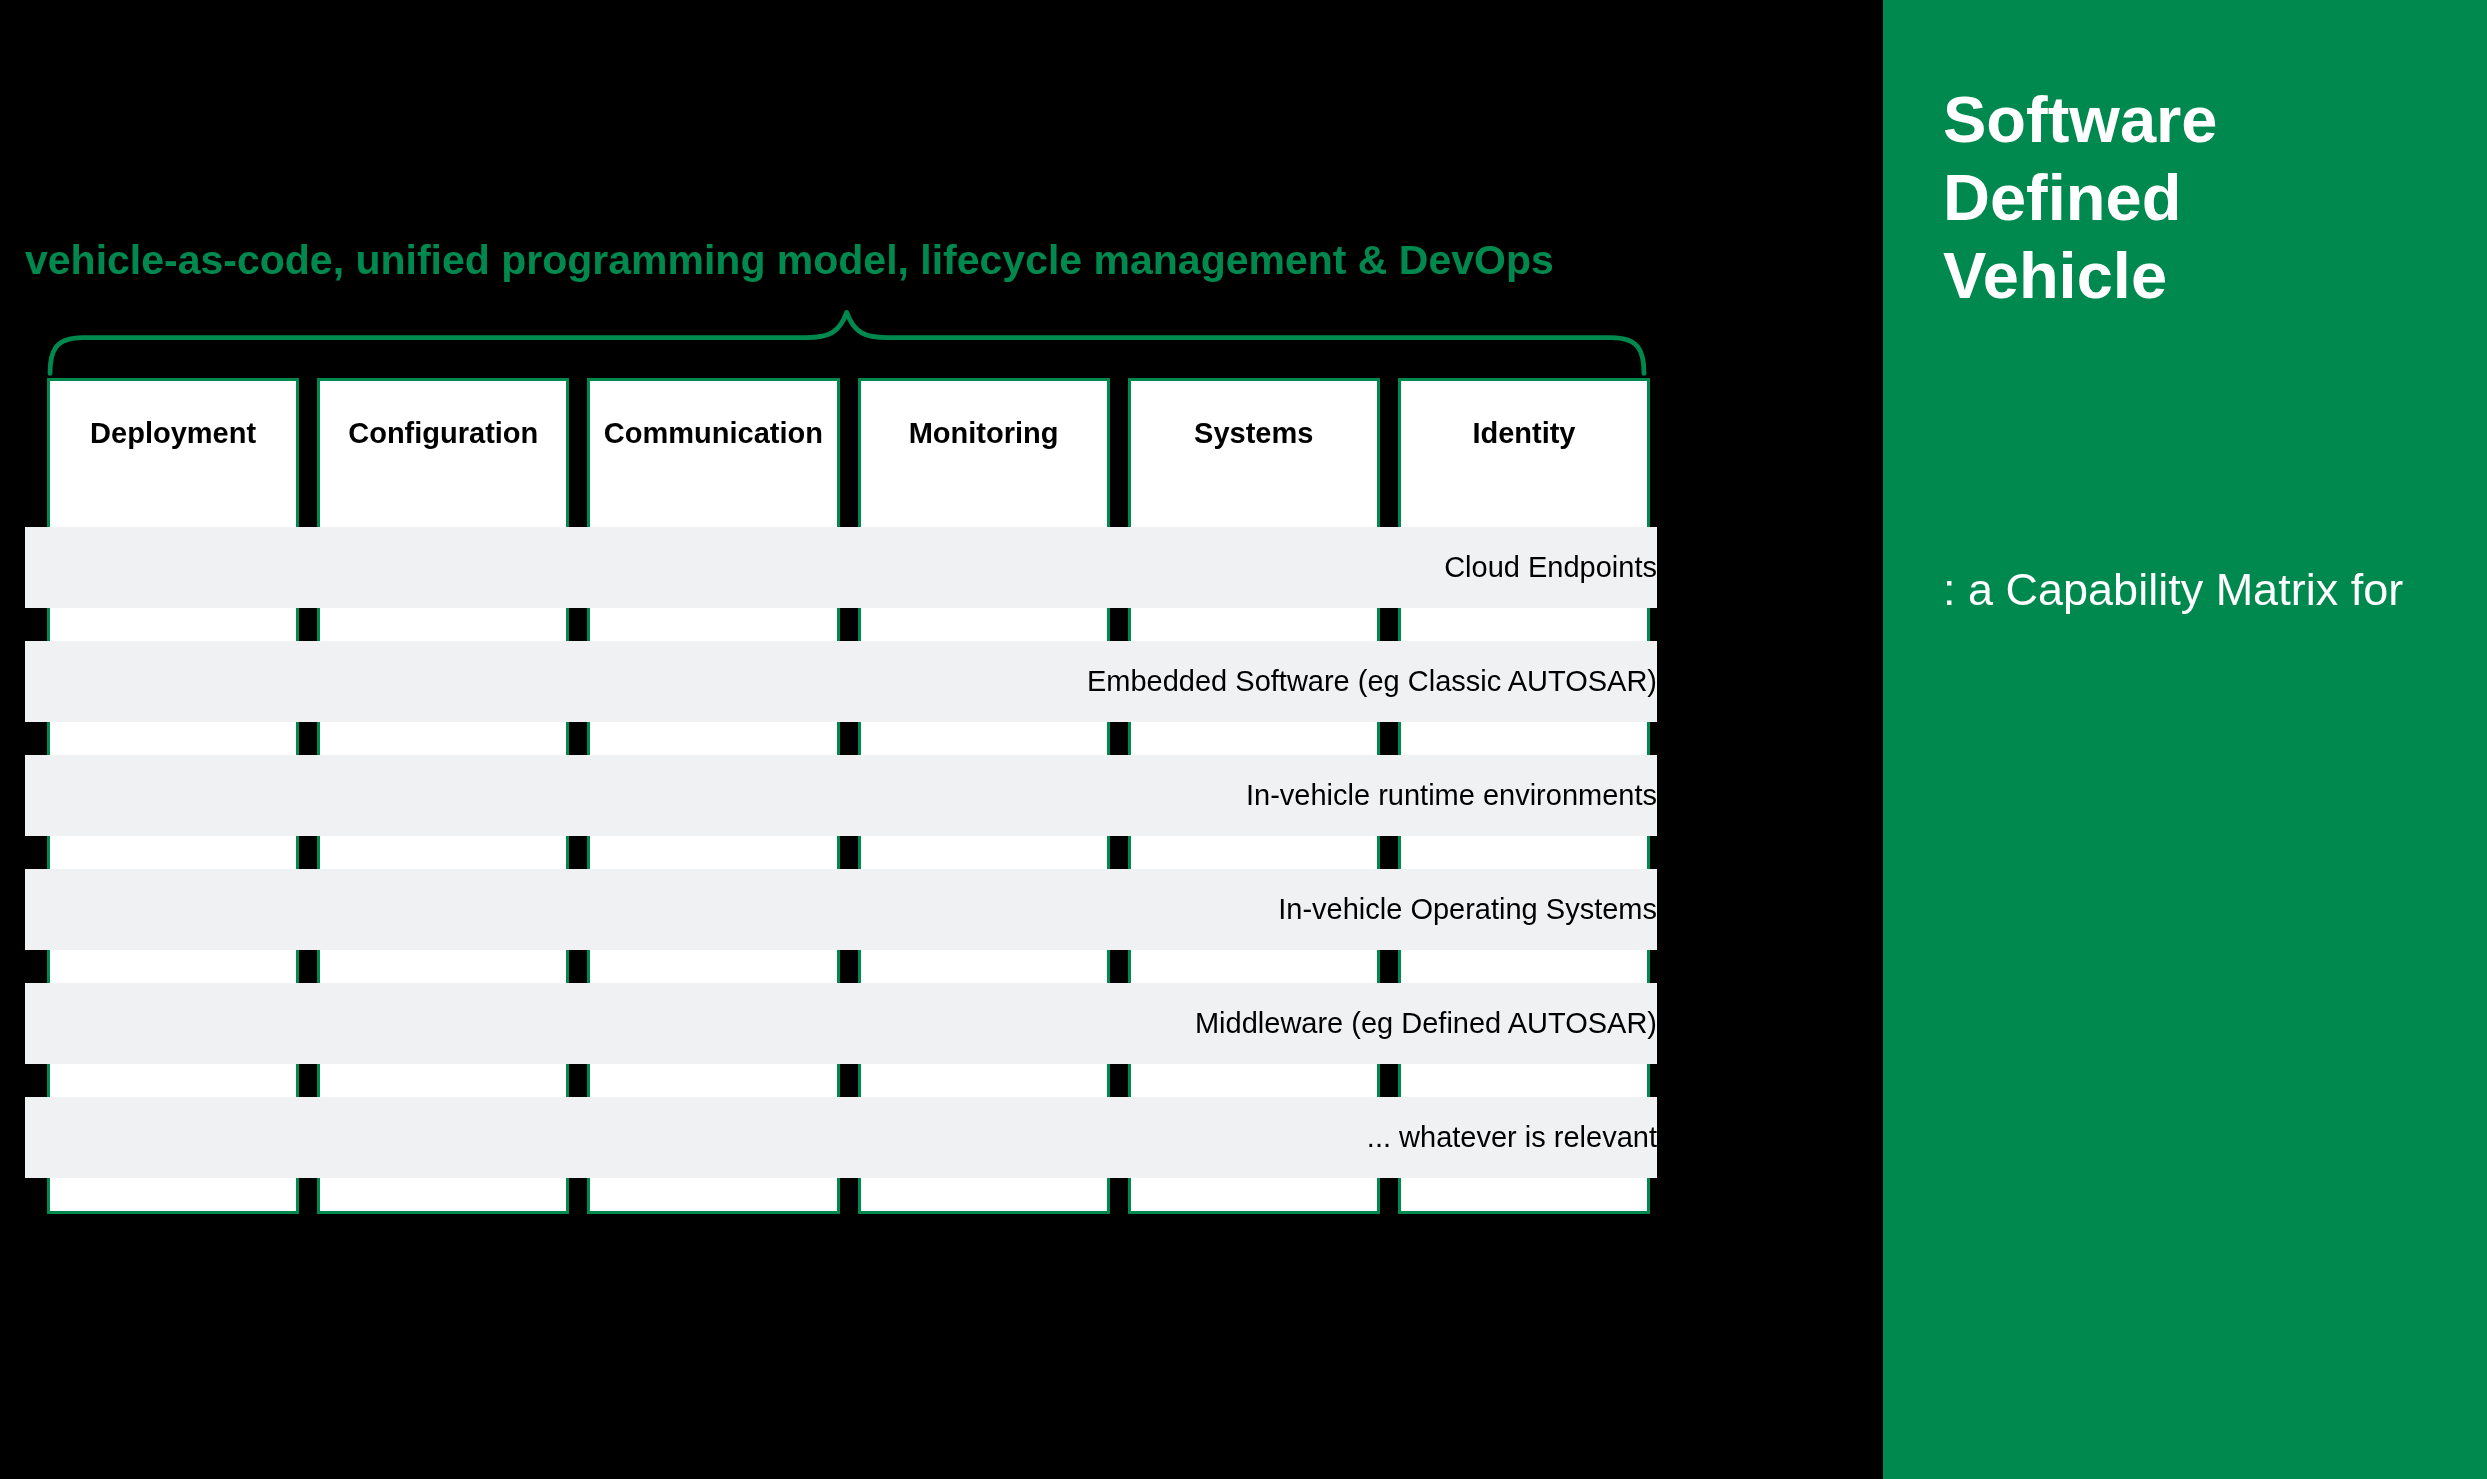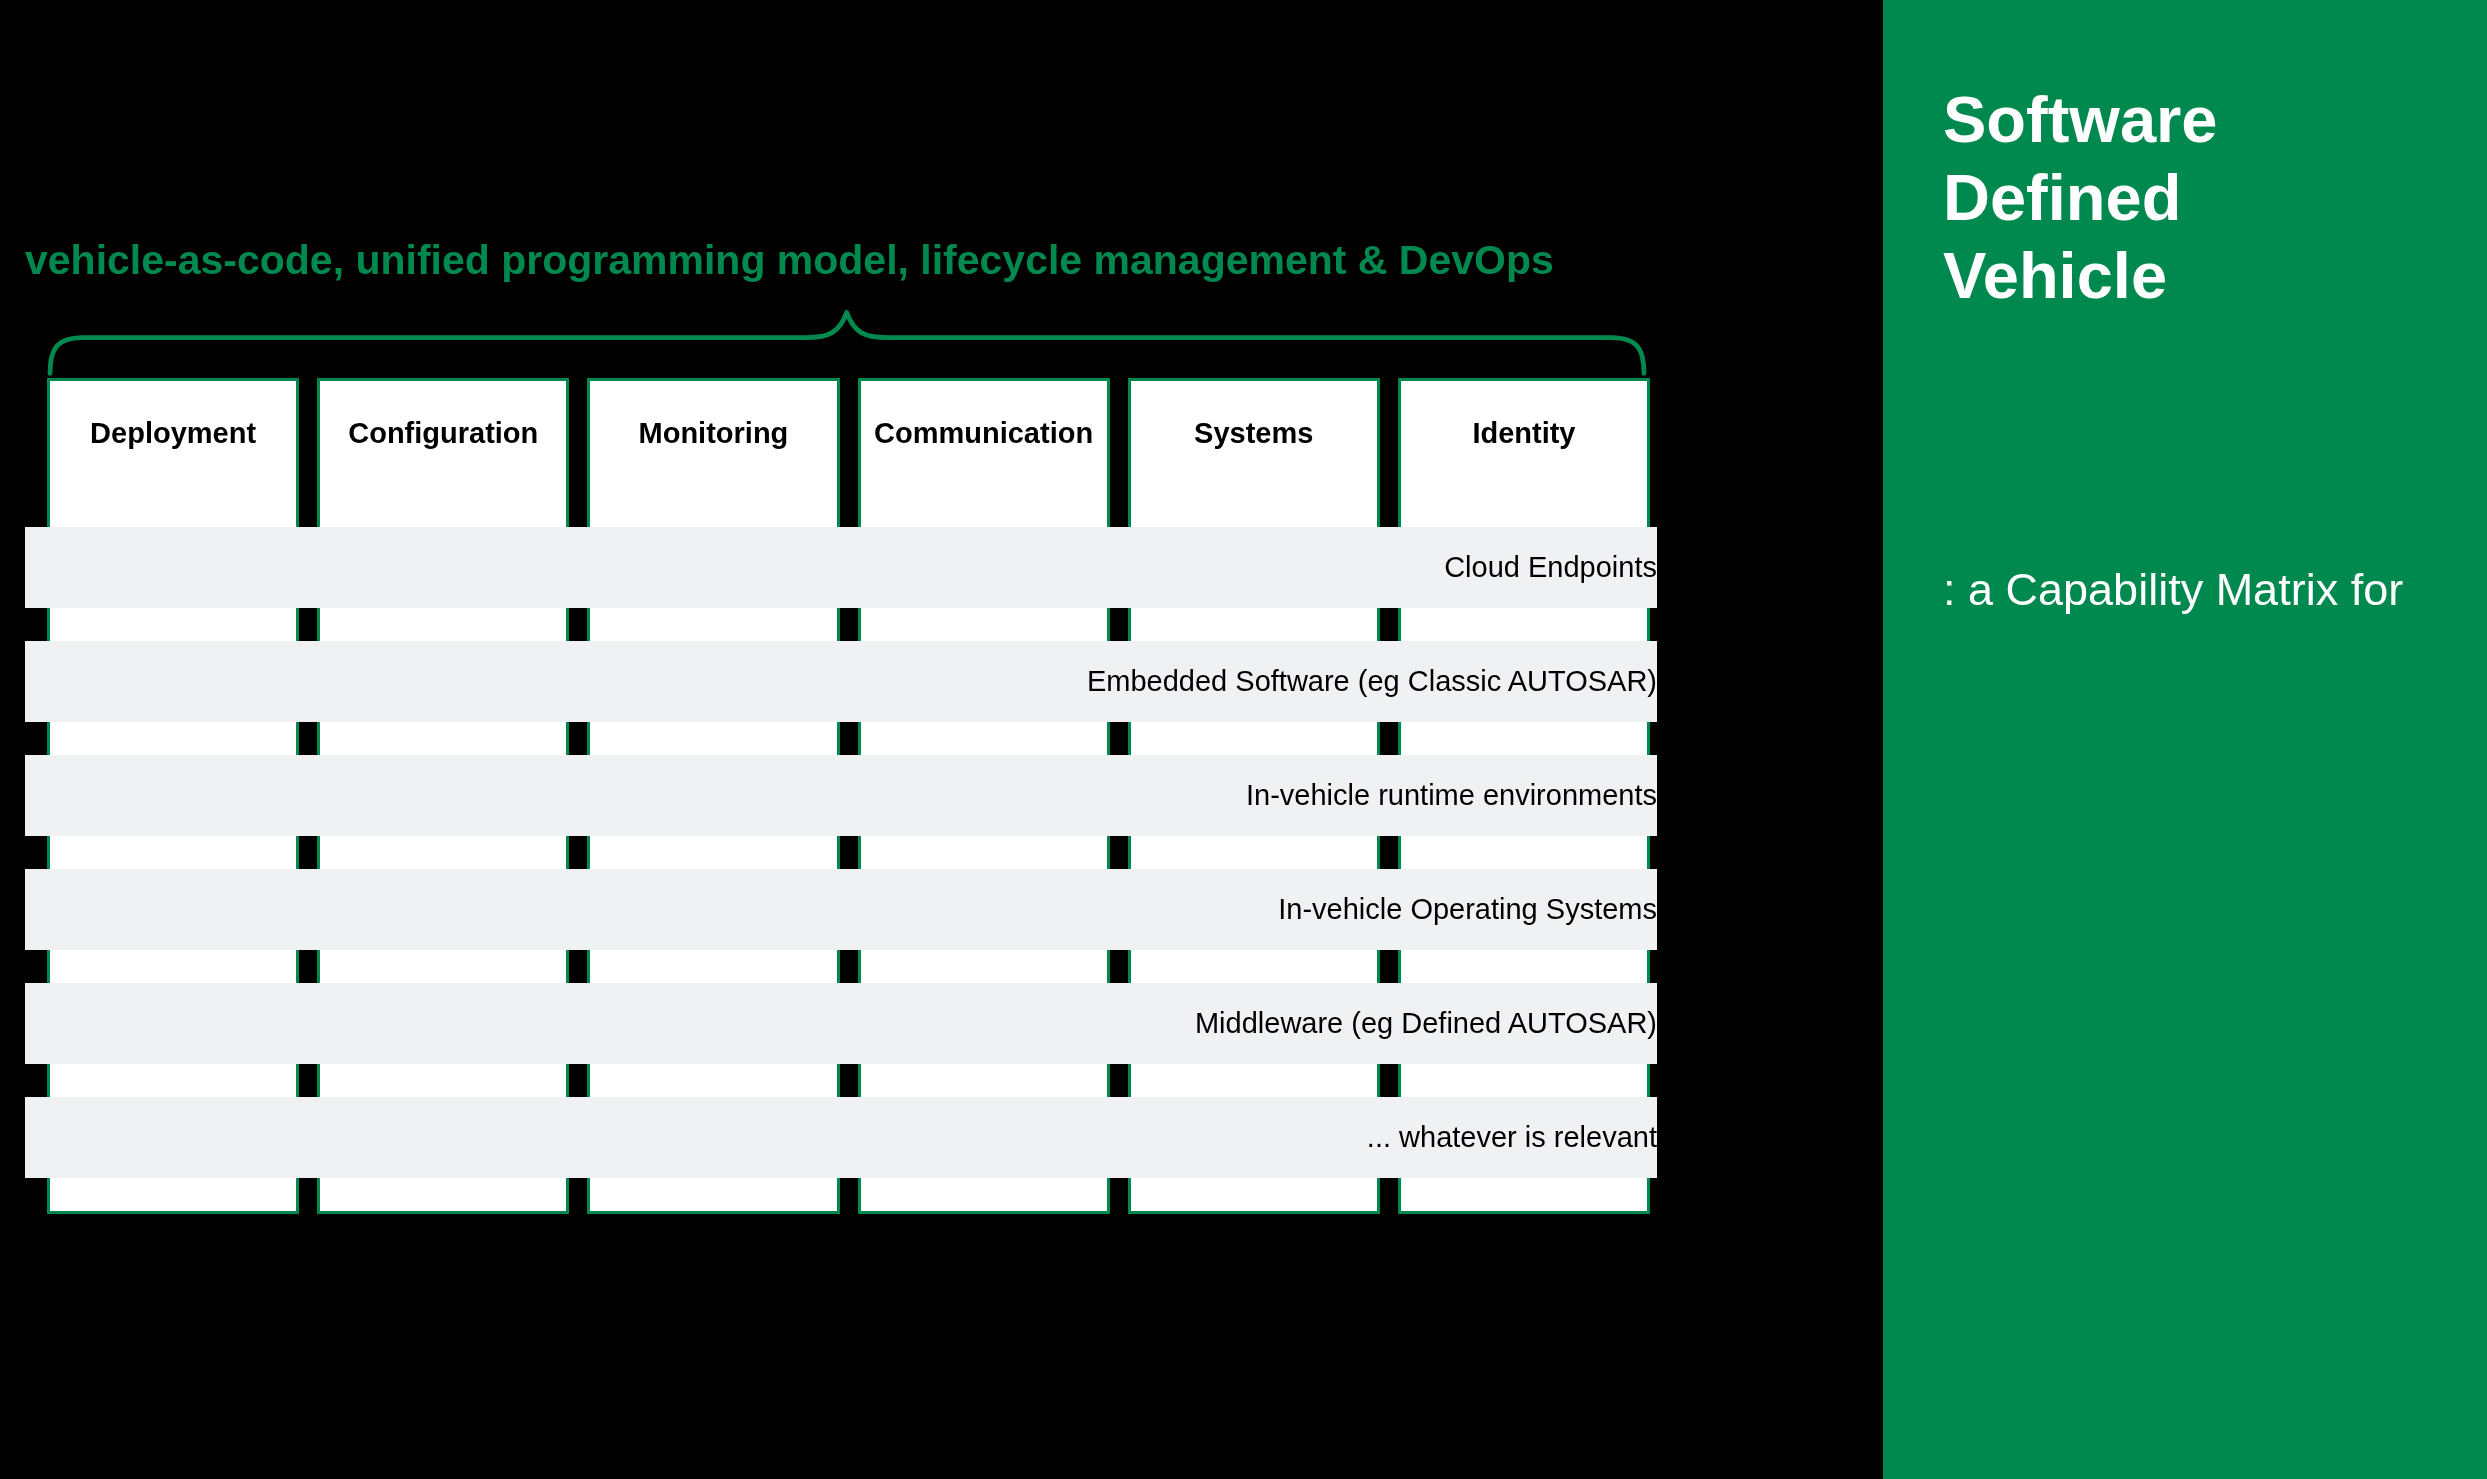--- a/index.html
+++ b/index.html
@@ -96,24 +96,24 @@
   </svg>
 
   <div class="columns">
       <div class="col">
         <div class="col-label">Deployment</div>
       </div>
       <div class="col">
         <div class="col-label">Configuration</div>
       </div>
       <div class="col">
-        <div class="col-label">Monitoring</div>
+        <div class="col-label">Communication</div>
       </div>
       <div class="col">
-        <div class="col-label">Communication</div>
+        <div class="col-label">Monitoring</div>
       </div>
       <div class="col">
         <div class="col-label">Systems</div>
       </div>
       <div class="col">
         <div class="col-label">Identity</div>
       </div>
     </div>
 
   <div class="rows">

